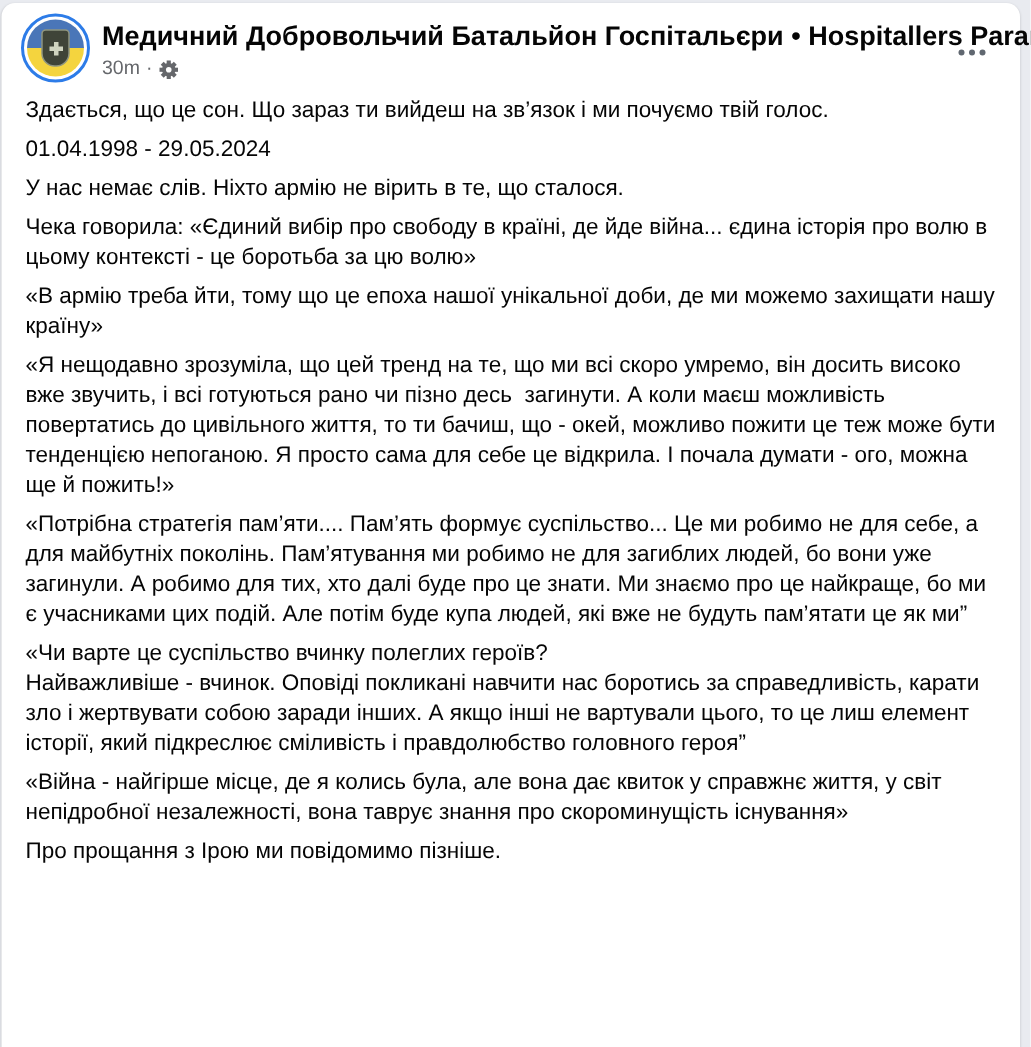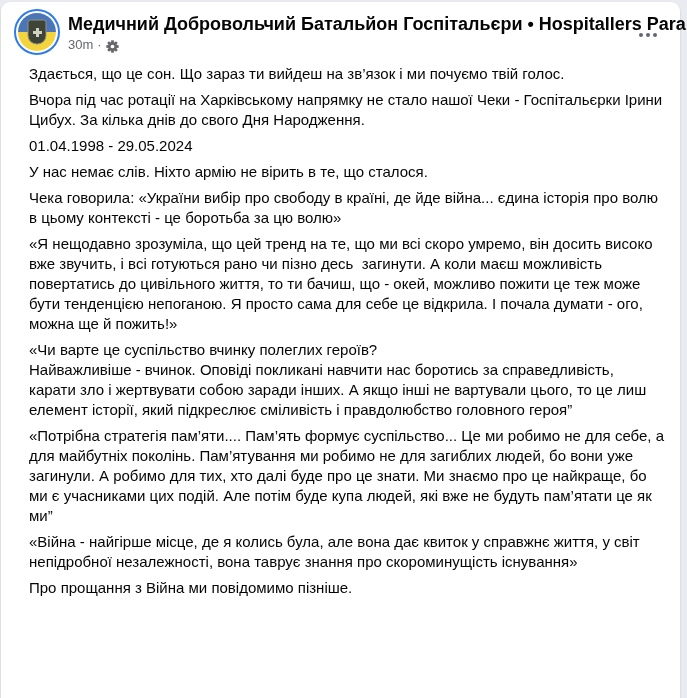--- a/index.html
+++ b/index.html
@@ -109,21 +109,21 @@
     align-items: center;
     justify-content: center;
     gap: 3px;
     border-radius: 6px;
     cursor: pointer;
   }
   .more .dot { width: 4px; height: 4px; border-radius: 50%; background: #606770; }
 
   
   .post-body {
-    padding: 9px 16px 0 28px;
+    padding: 9px 16px 0 16px;
     font-size: 15px;
     line-height: 20px;
     color: var(--text-primary);
   }
   .post-body p {
     margin: 0 0 6px 0;
     white-space: pre-wrap;
   }
 </style>
 </head>
@@ -164,25 +164,25 @@
     <div class="more" title="">
       <span class="dot"></span>
       <span class="dot"></span>
       <span class="dot"></span>
     </div>
 
   </div>
 
   <div class="post-body">
     <p>Здається, що це сон. Що зараз ти вийдеш на зв’язок і ми почуємо твій голос.</p>
-    <p>Вчора під час ротації на Харківському напрямку не стало нашої Чеки - Госпітальєрки Ірини Цибух. За кілька днів до свого Дня Народження.</p>
     <p>01.04.1998 - 29.05.2024</p>
     <p>У нас немає слів. Ніхто армію не вірить в те, що сталося.</p>
-    <p>Чека говорила: «України вибір про свободу в країні, де йде війна... єдина історія про волю в цьому контексті - це боротьба за цю волю»</p>
+    <p>Чека говорила: «Єдиний вибір про свободу в країні, де йде війна... єдина історія про волю в цьому контексті - це боротьба за цю волю»</p>
+    <p>«В армію треба йти, тому що це епоха нашої унікальної доби, де ми можемо захищати нашу країну»</p>
     <p>«Я нещодавно зрозуміла, що цей тренд на те, що ми всі скоро умремо, він досить високо вже звучить, і всі готуються рано чи пізно десь  загинути. А коли маєш можливість повертатись до цивільного життя, то ти бачиш, що - окей, можливо пожити це теж може бути тенденцією непоганою. Я просто сама для себе це відкрила. І почала думати - ого, можна ще й пожить!»</p>
+    <p>«Потрібна стратегія пам’яти.... Пам’ять формує суспільство... Це ми робимо не для себе, а для майбутніх поколінь. Пам’ятування ми робимо не для загиблих людей, бо вони уже загинули. А робимо для тих, хто далі буде про це знати. Ми знаємо про це найкраще, бо ми є учасниками цих подій. Але потім буде купа людей, які вже не будуть пам’ятати це як ми”</p>
     <p>«Чи варте це суспільство вчинку полеглих героїв?
 Найважливіше - вчинок. Оповіді покликані навчити нас боротись за справедливість, карати зло і жертвувати собою заради інших. А якщо інші не вартували цього, то це лиш елемент історії, який підкреслює сміливість і правдолюбство головного героя”</p>
-    <p>«Потрібна стратегія пам’яти.... Пам’ять формує суспільство... Це ми робимо не для себе, а для майбутніх поколінь. Пам’ятування ми робимо не для загиблих людей, бо вони уже загинули. А робимо для тих, хто далі буде про це знати. Ми знаємо про це найкраще, бо ми є учасниками цих подій. Але потім буде купа людей, які вже не будуть пам’ятати це як ми”</p>
     <p>«Війна - найгірше місце, де я колись була, але вона дає квиток у справжнє життя, у світ непідробної незалежності, вона таврує знання про скороминущість існування»</p>
-    <p>Про прощання з Війна ми повідомимо пізніше.</p>
+    <p>Про прощання з Ірою ми повідомимо пізніше.</p>
   </div>
 
 </div>
 
 </body></html>

